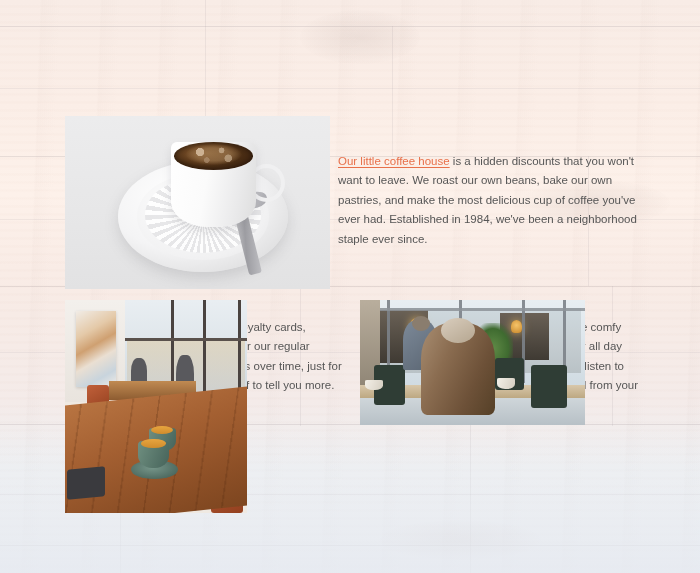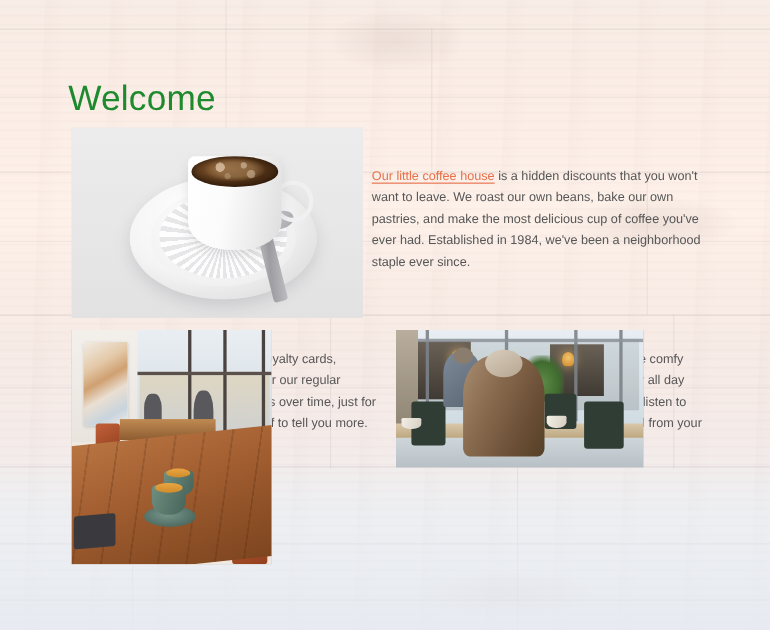--- a/index.html
+++ b/index.html
@@ -327,21 +327,20 @@
   <div class="knot" style="left:300px; top:10px;  width:120px; height:54px"></div>
   <div class="knot" style="left:520px; top:180px; width:150px; height:46px"></div>
   <div class="knot" style="left:60px;  top:440px; width:130px; height:44px"></div>
   <div class="knot" style="left:380px; top:520px; width:160px; height:40px"></div>
 
   <div class="wash-bottom"></div>
 </div>
 
 <div id="page">
 
-  <h1 class="heading">Welcome</h1>
 
   <div class="sec1">
 
     <div class="figure img-coffee">
       <div class="photo ph-coffee">
         <div class="saucer"></div>
         <div class="saucer-in"></div>
         <div class="doily"></div>
         <div class="spoon"></div>
         <div class="spoon-bowl"></div>

